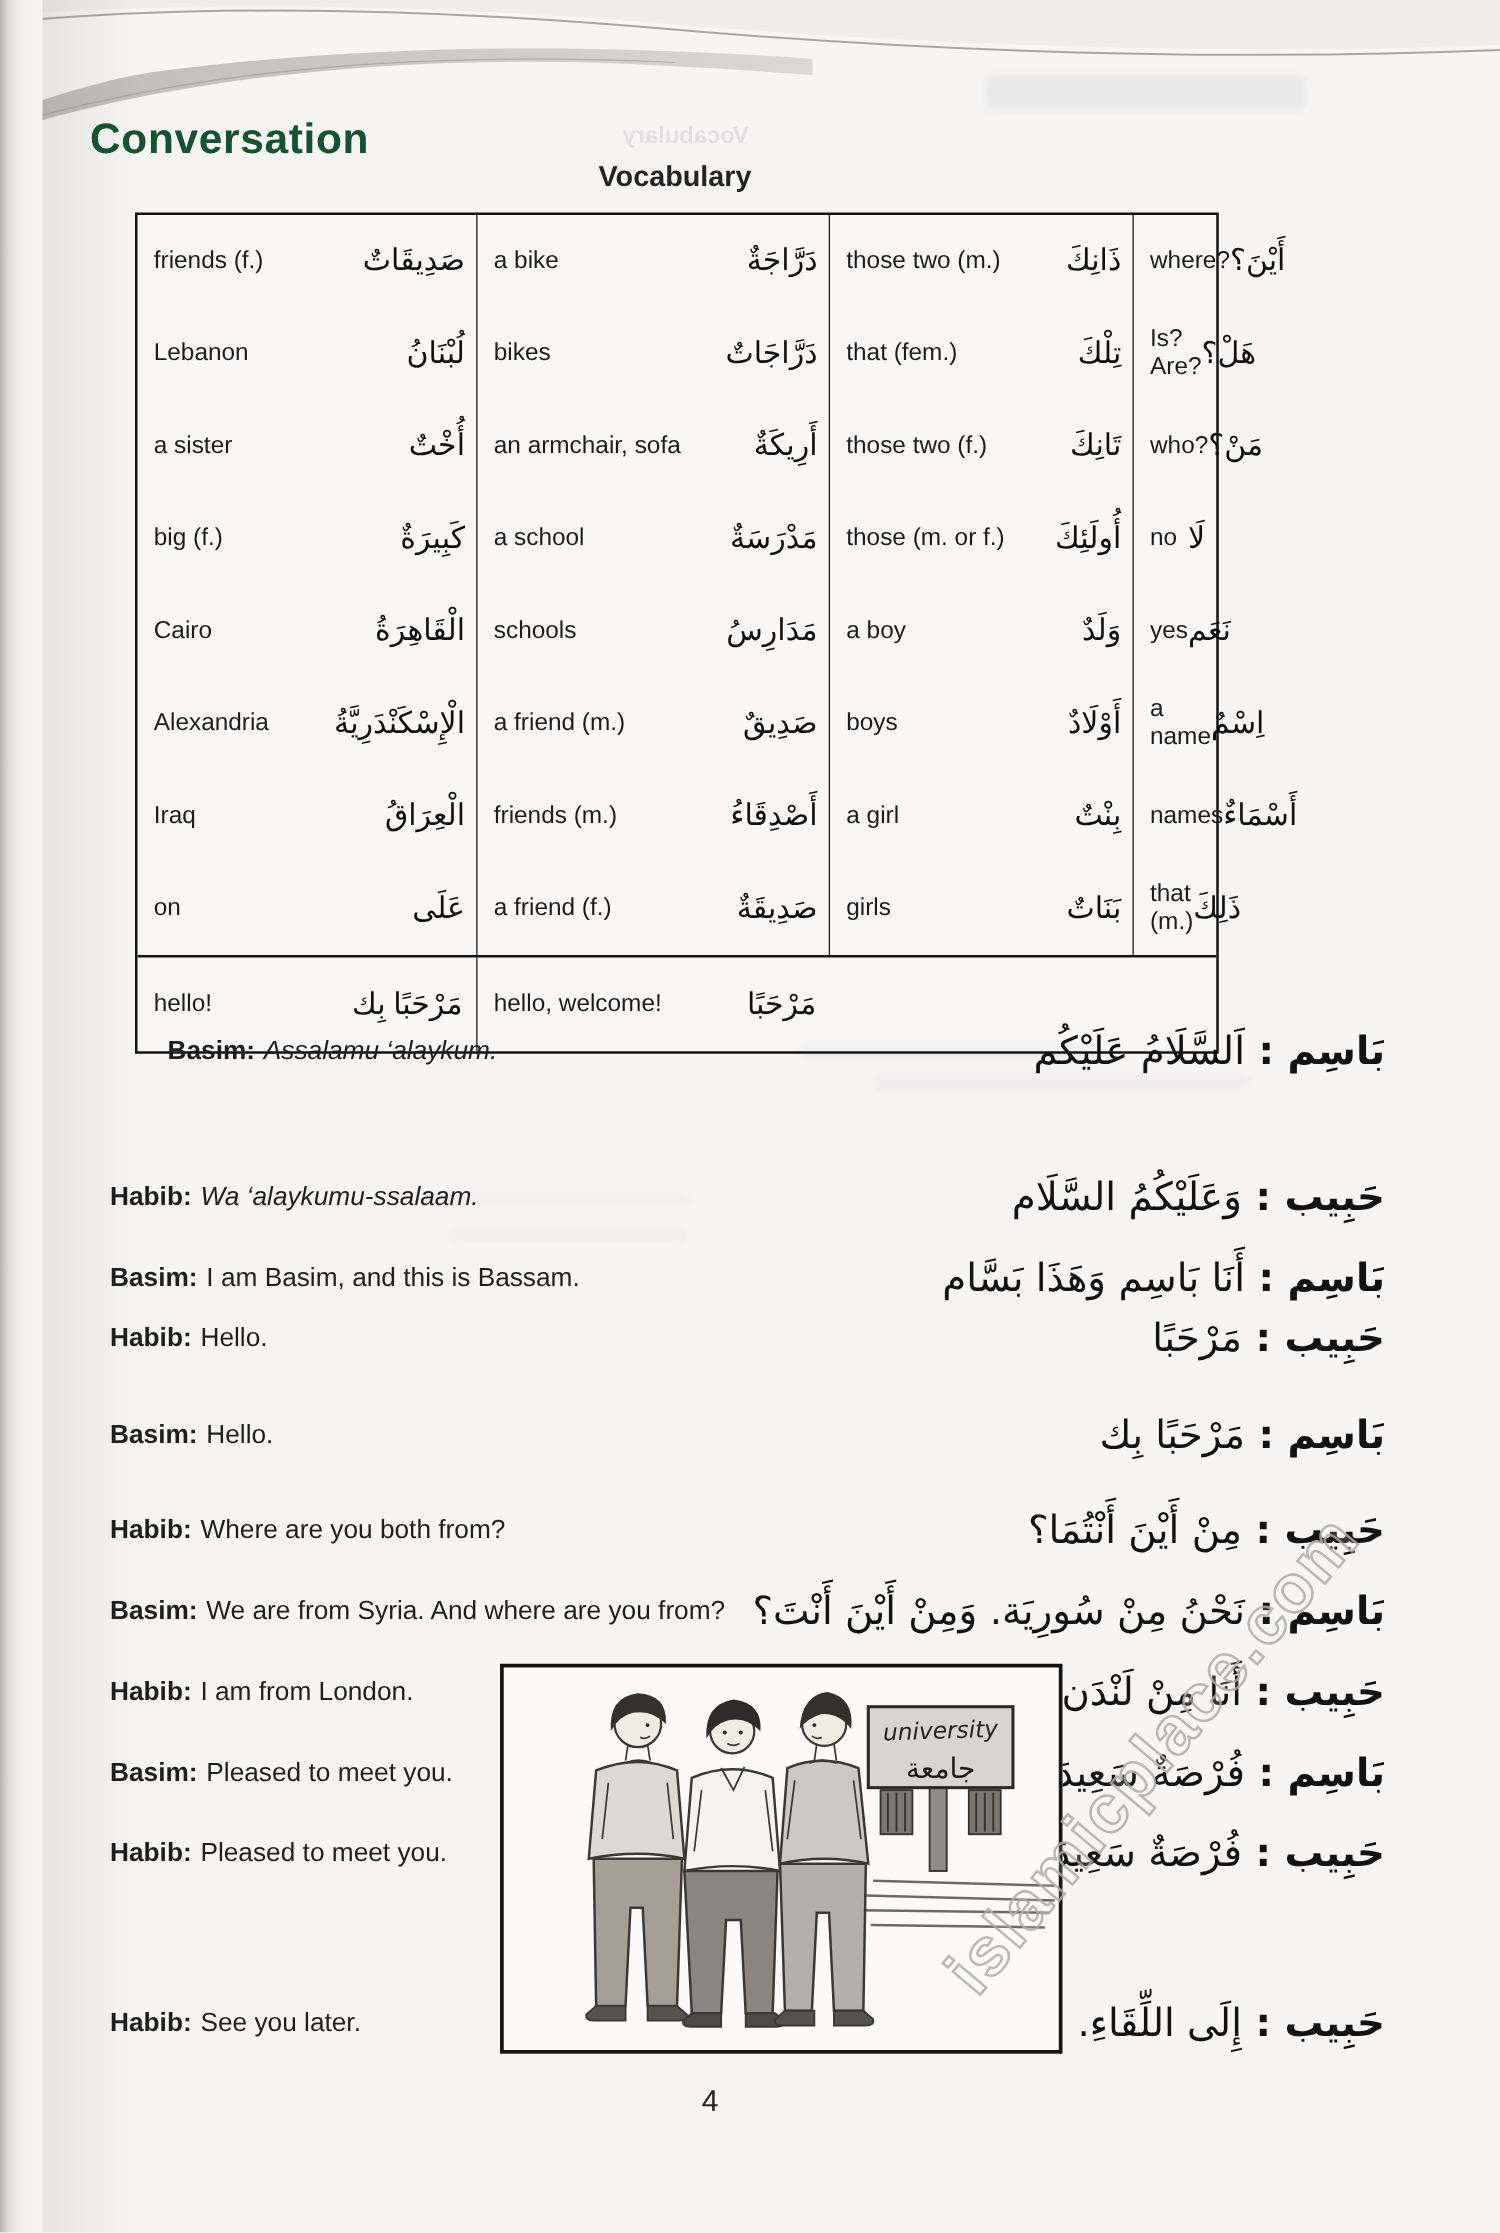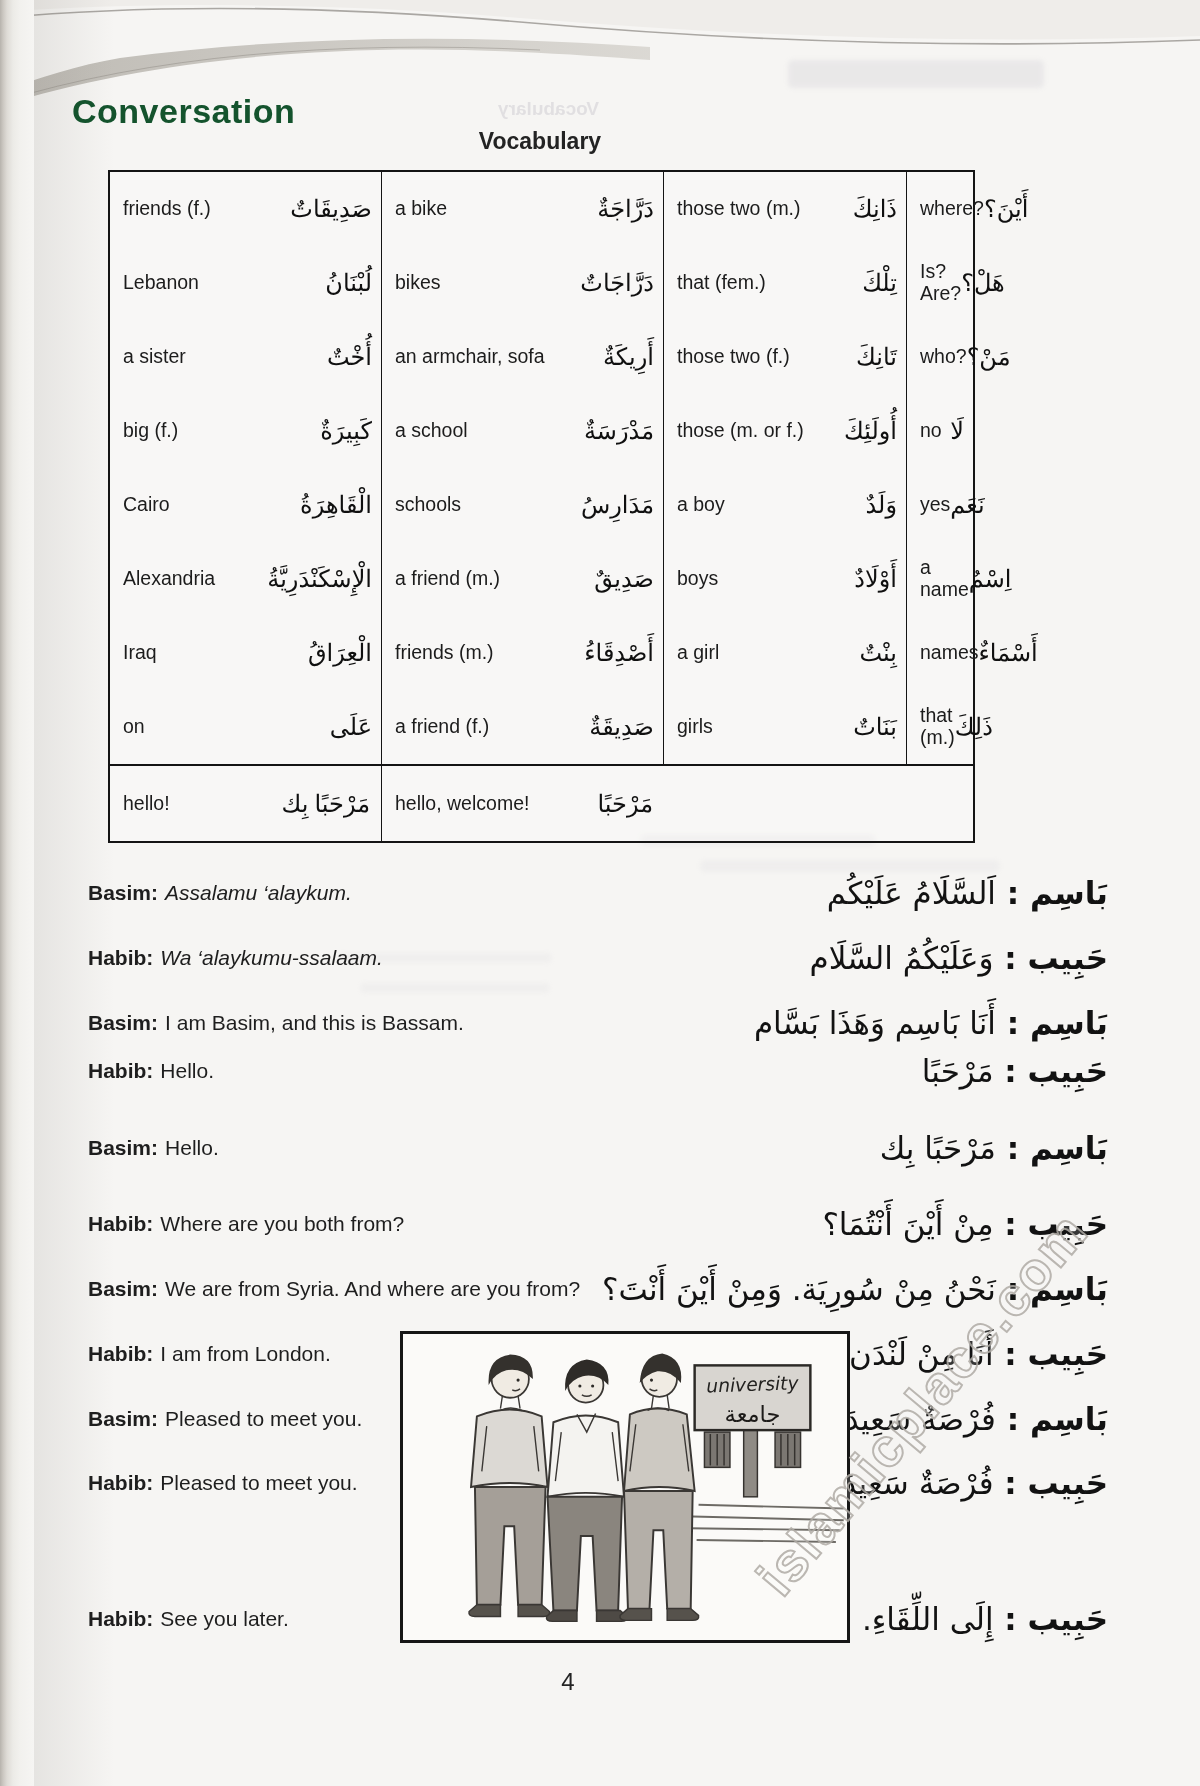--- a/index.html
+++ b/index.html
@@ -268,21 +268,21 @@
         <span class="var" dir="rtl">مَرْحَبًا بِك</span>
       </div>
       <div class="vfcell">
         <span class="ven">hello, welcome!</span>
         <span class="var" dir="rtl">مَرْحَبًا</span>
       </div>
     </div>
   </div>
 
   <div class="dialogue">
-      <div class="dlg-row" style="top: 870px;">
+      <div class="dlg-row" style="top: 818px; margin-left: 46px;">
         <div class="dlg-en"><span class="spk-en">Basim</span><span class="txt-en it">Assalamu ‘alaykum.</span></div>
         <div class="dlg-ar" dir="rtl"><span class="spk-ar">بَاسِم</span><span class="txt-ar">اَلسَّلَامُ عَلَيْكُم</span></div>
       </div>
       <div class="dlg-row" style="top: 935px;">
         <div class="dlg-en"><span class="spk-en">Habib</span><span class="txt-en it">Wa ‘alaykumu-ssalaam.</span></div>
         <div class="dlg-ar" dir="rtl"><span class="spk-ar">حَبِيب</span><span class="txt-ar">وَعَلَيْكُمُ السَّلَام</span></div>
       </div>
       <div class="dlg-row" style="top: 1000px; align-items: center;">
         <div class="dlg-en"><span class="spk-en">Basim</span><span class="txt-en">I am Basim, and this is Bassam.</span></div>
         <div class="dlg-ar" dir="rtl"><span class="spk-ar">بَاسِم</span><span class="txt-ar">أَنَا بَاسِم وَهَذَا بَسَّام</span></div>

